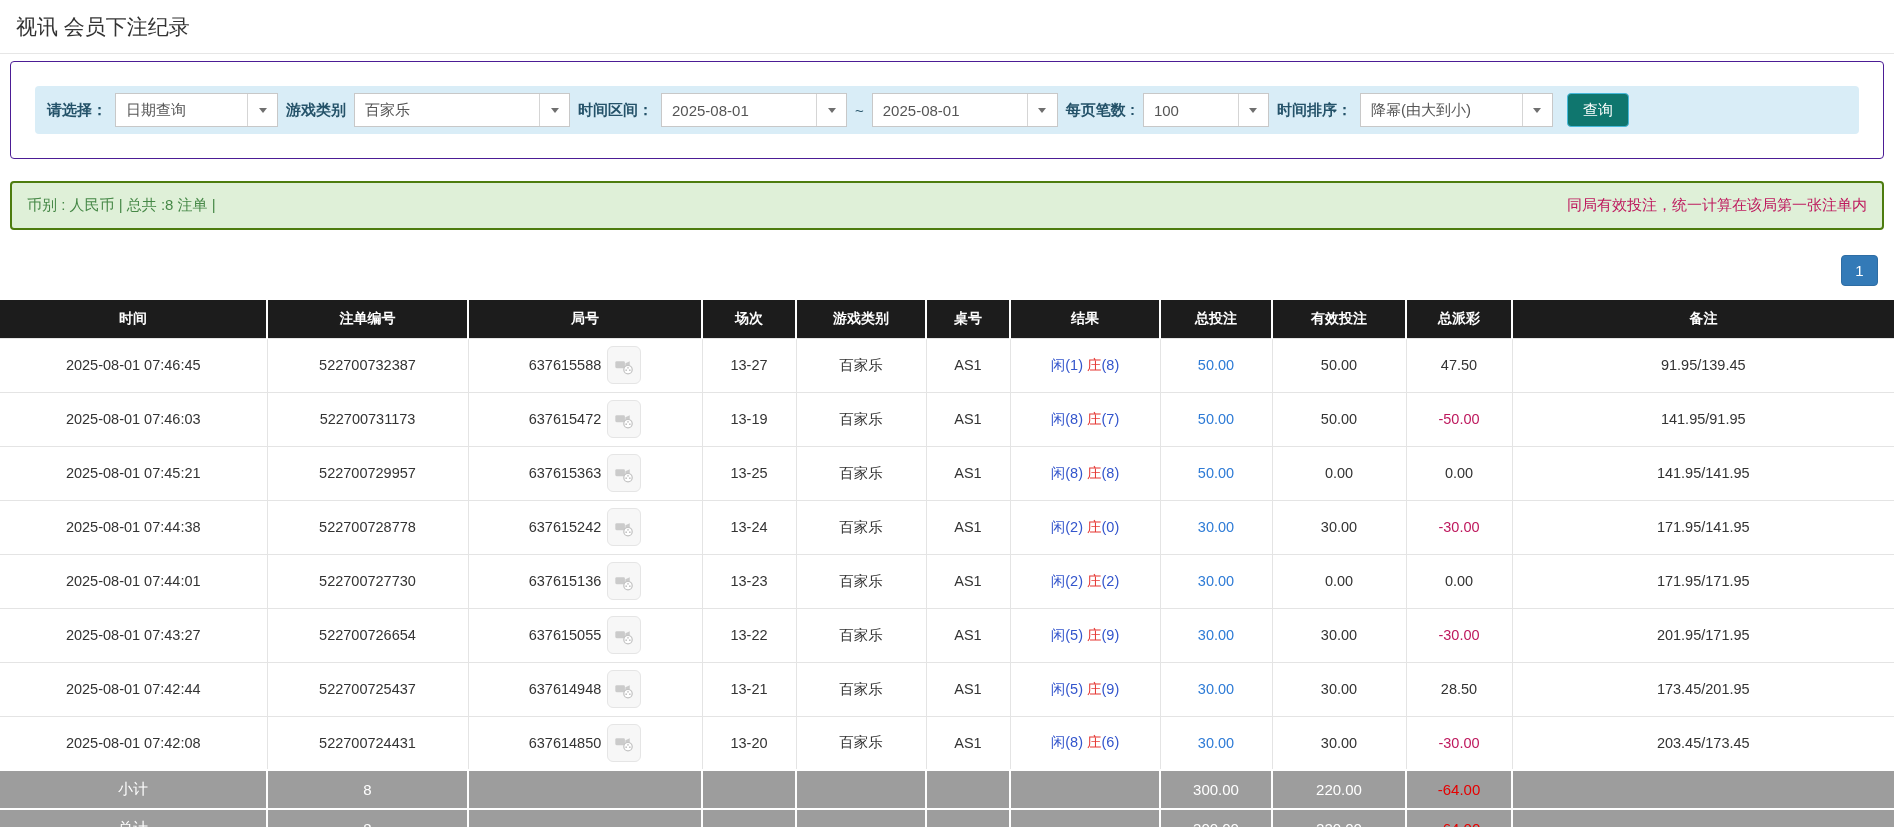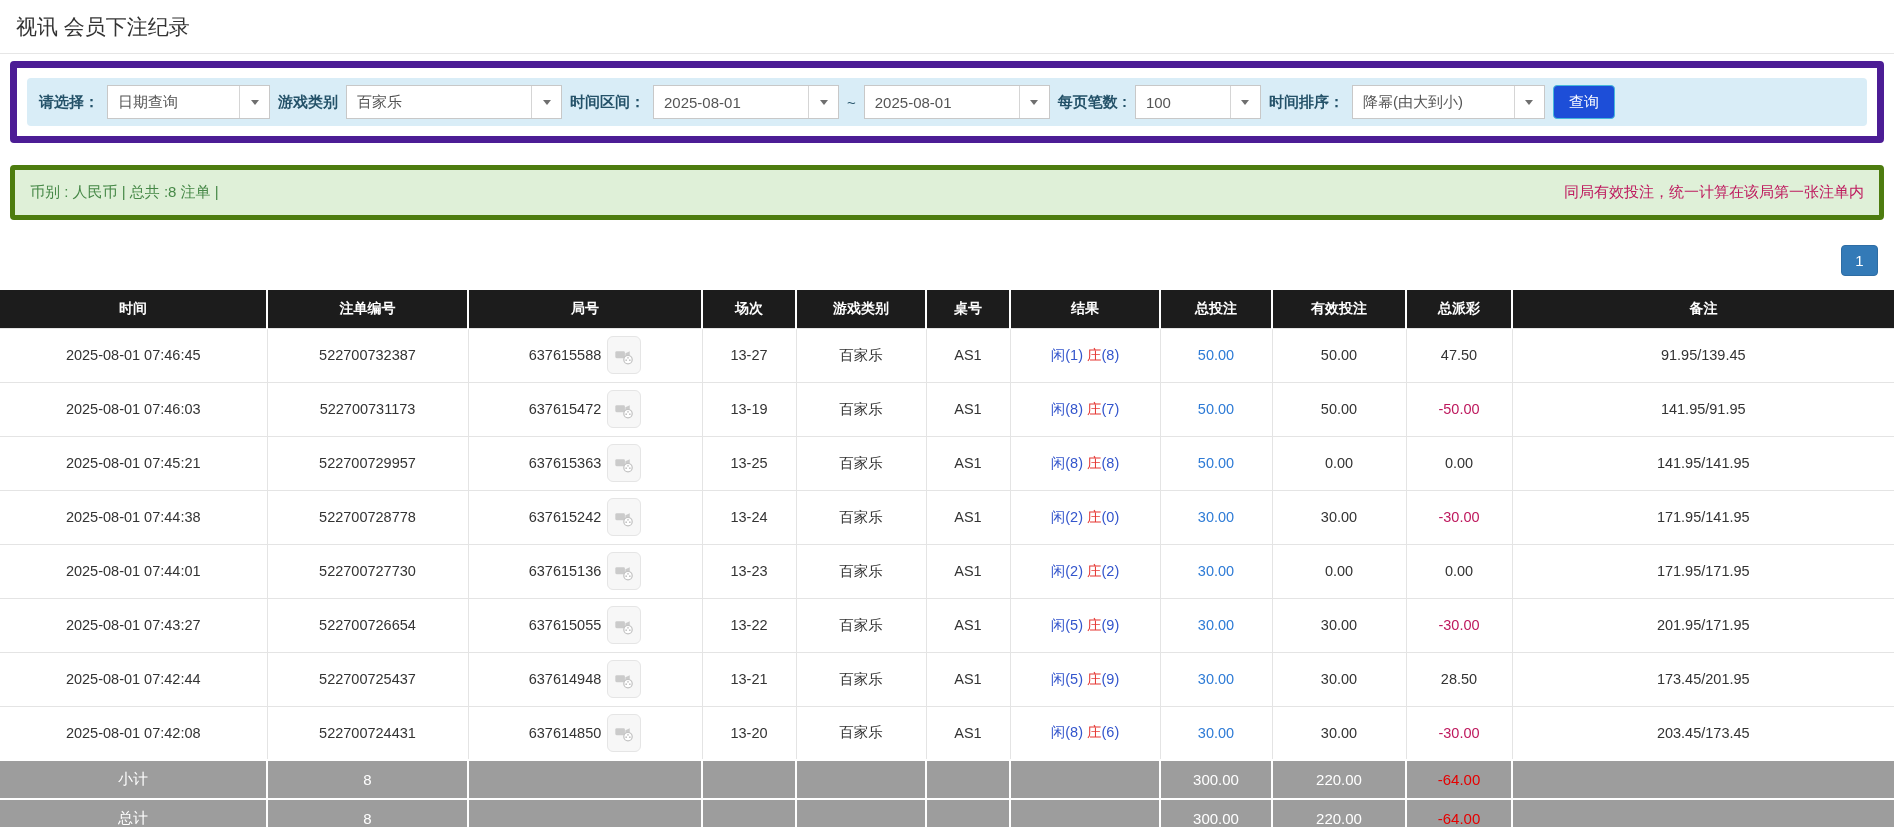--- a/index.html
+++ b/index.html
@@ -4,39 +4,39 @@
 <style>
   * { box-sizing: border-box; margin: 0; padding: 0; }
   html,body { width: 1894px; height: 827px; overflow: hidden; background: #fff;
     font-family: "Liberation Sans", "DejaVu Sans", sans-serif; color: #333; }
 
   
   .page-header { padding: 13px 16px 12px; border-bottom: 1px solid #e6e6e6; }
   .page-title { font-size: 21px; font-weight: 400; color: #333; }
 
   
-  .panel { margin: 7px 10px 0; border: 7px solid #4c1d95; border-radius: 4px; padding: 10px; background: #fff; }
+  .panel { margin: 7px 10px 0; border: 1px solid #4c1d95; border-radius: 4px; padding: 24px; background: #fff; }
   .filter-bar { background: #d9edf7; border-radius: 4px; padding: 7px 12px;
     display: flex; align-items: center; gap: 8px; height: 48px; }
   .f-label { font-size: 15px; font-weight: bold; color: #245269; white-space: nowrap; }
   .dd { display: inline-flex; align-items: stretch; background: #fff; border: 1px solid #c8c8c8;
     border-radius: 0; height: 34px; cursor: pointer; }
   .dd-value { display: flex; align-items: center; padding: 0 10px; flex: 1; font-size: 15px; color: #555; white-space: nowrap; }
   .dd-caret { width: 30px; border-left: 1px solid #d5d5d5; display: flex; align-items: center;
     justify-content: center; border-radius: 0 4px 4px 0; background: #fff; }
   .caret-tri { width: 0; height: 0; border-left: 4px solid transparent; border-right: 4px solid transparent;
     border-top: 5px solid #6f6f6f; }
   .w-select { width: 163px; } .w-game { width: 216px; } .w-date { width: 186px; text-align: right; }
   .w-pp { width: 126px; } .w-sort { width: 193px; }
   .tilde { font-size: 15px; color: #245269; }
-  .btn-search { background: #1d4ed8; border: 1px solid #46b8da; color: #fff; font-size: 15px;
-    border-radius: 4px; height: 34px; padding: 0 15px; margin-left: 0; cursor: pointer; }
+  .btn-search { background: #0f766e; border: 1px solid #46b8da; color: #fff; font-size: 15px;
+    border-radius: 4px; height: 34px; padding: 0 15px; margin-left: 6px; cursor: pointer; }
 
   
-  .alert-summary { margin: 22px 10px 0; background: #dff0d8; border: 5px solid #4d7c0f; border-radius: 4px;
+  .alert-summary { margin: 22px 10px 0; background: #dff0d8; border: 2px solid #4d7c0f; border-radius: 4px;
     padding: 13px 15px; display: flex; justify-content: space-between; align-items: center; }
   .summary-left { color: #468847; font-size: 15px; }
   .summary-note { color: #be185d; font-size: 15px; text-align: center; }
 
   
   .pager-top { margin: 25px 16px 14px 0; display: flex; justify-content: flex-end; }
   .page-btn { background: #337ab7; border: 1px solid #2e6da4; color: #fff; min-width: 37px; height: 31px;
     border-radius: 4px; font-size: 15px; cursor: pointer; }
   .pager-bottom { margin: 13px 16px 0 0; display: flex; justify-content: flex-end; }
 

